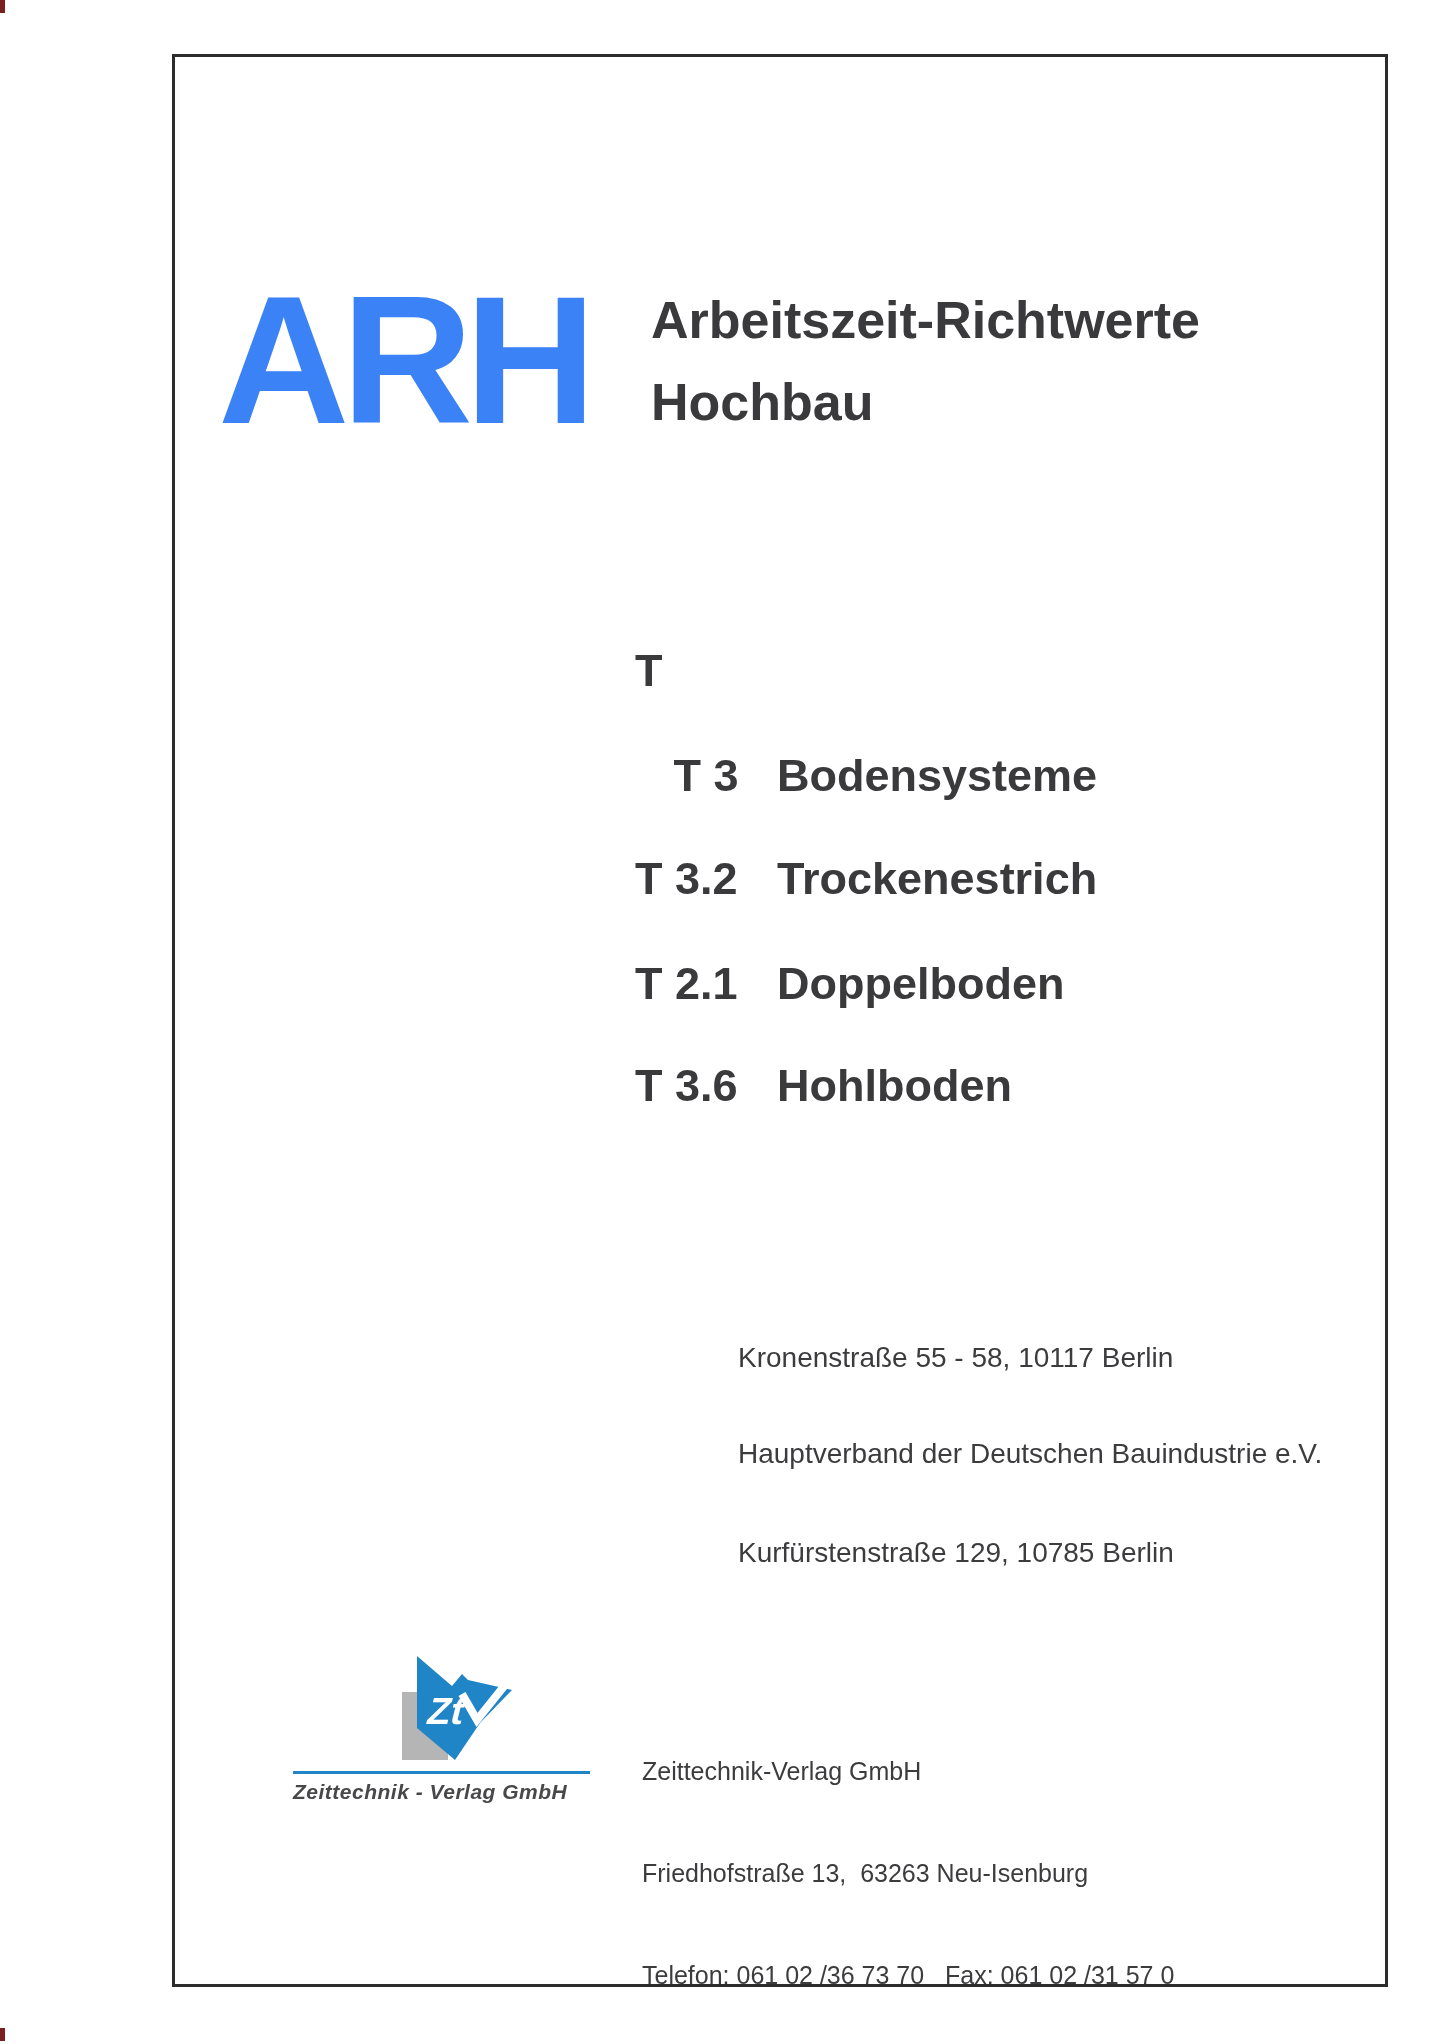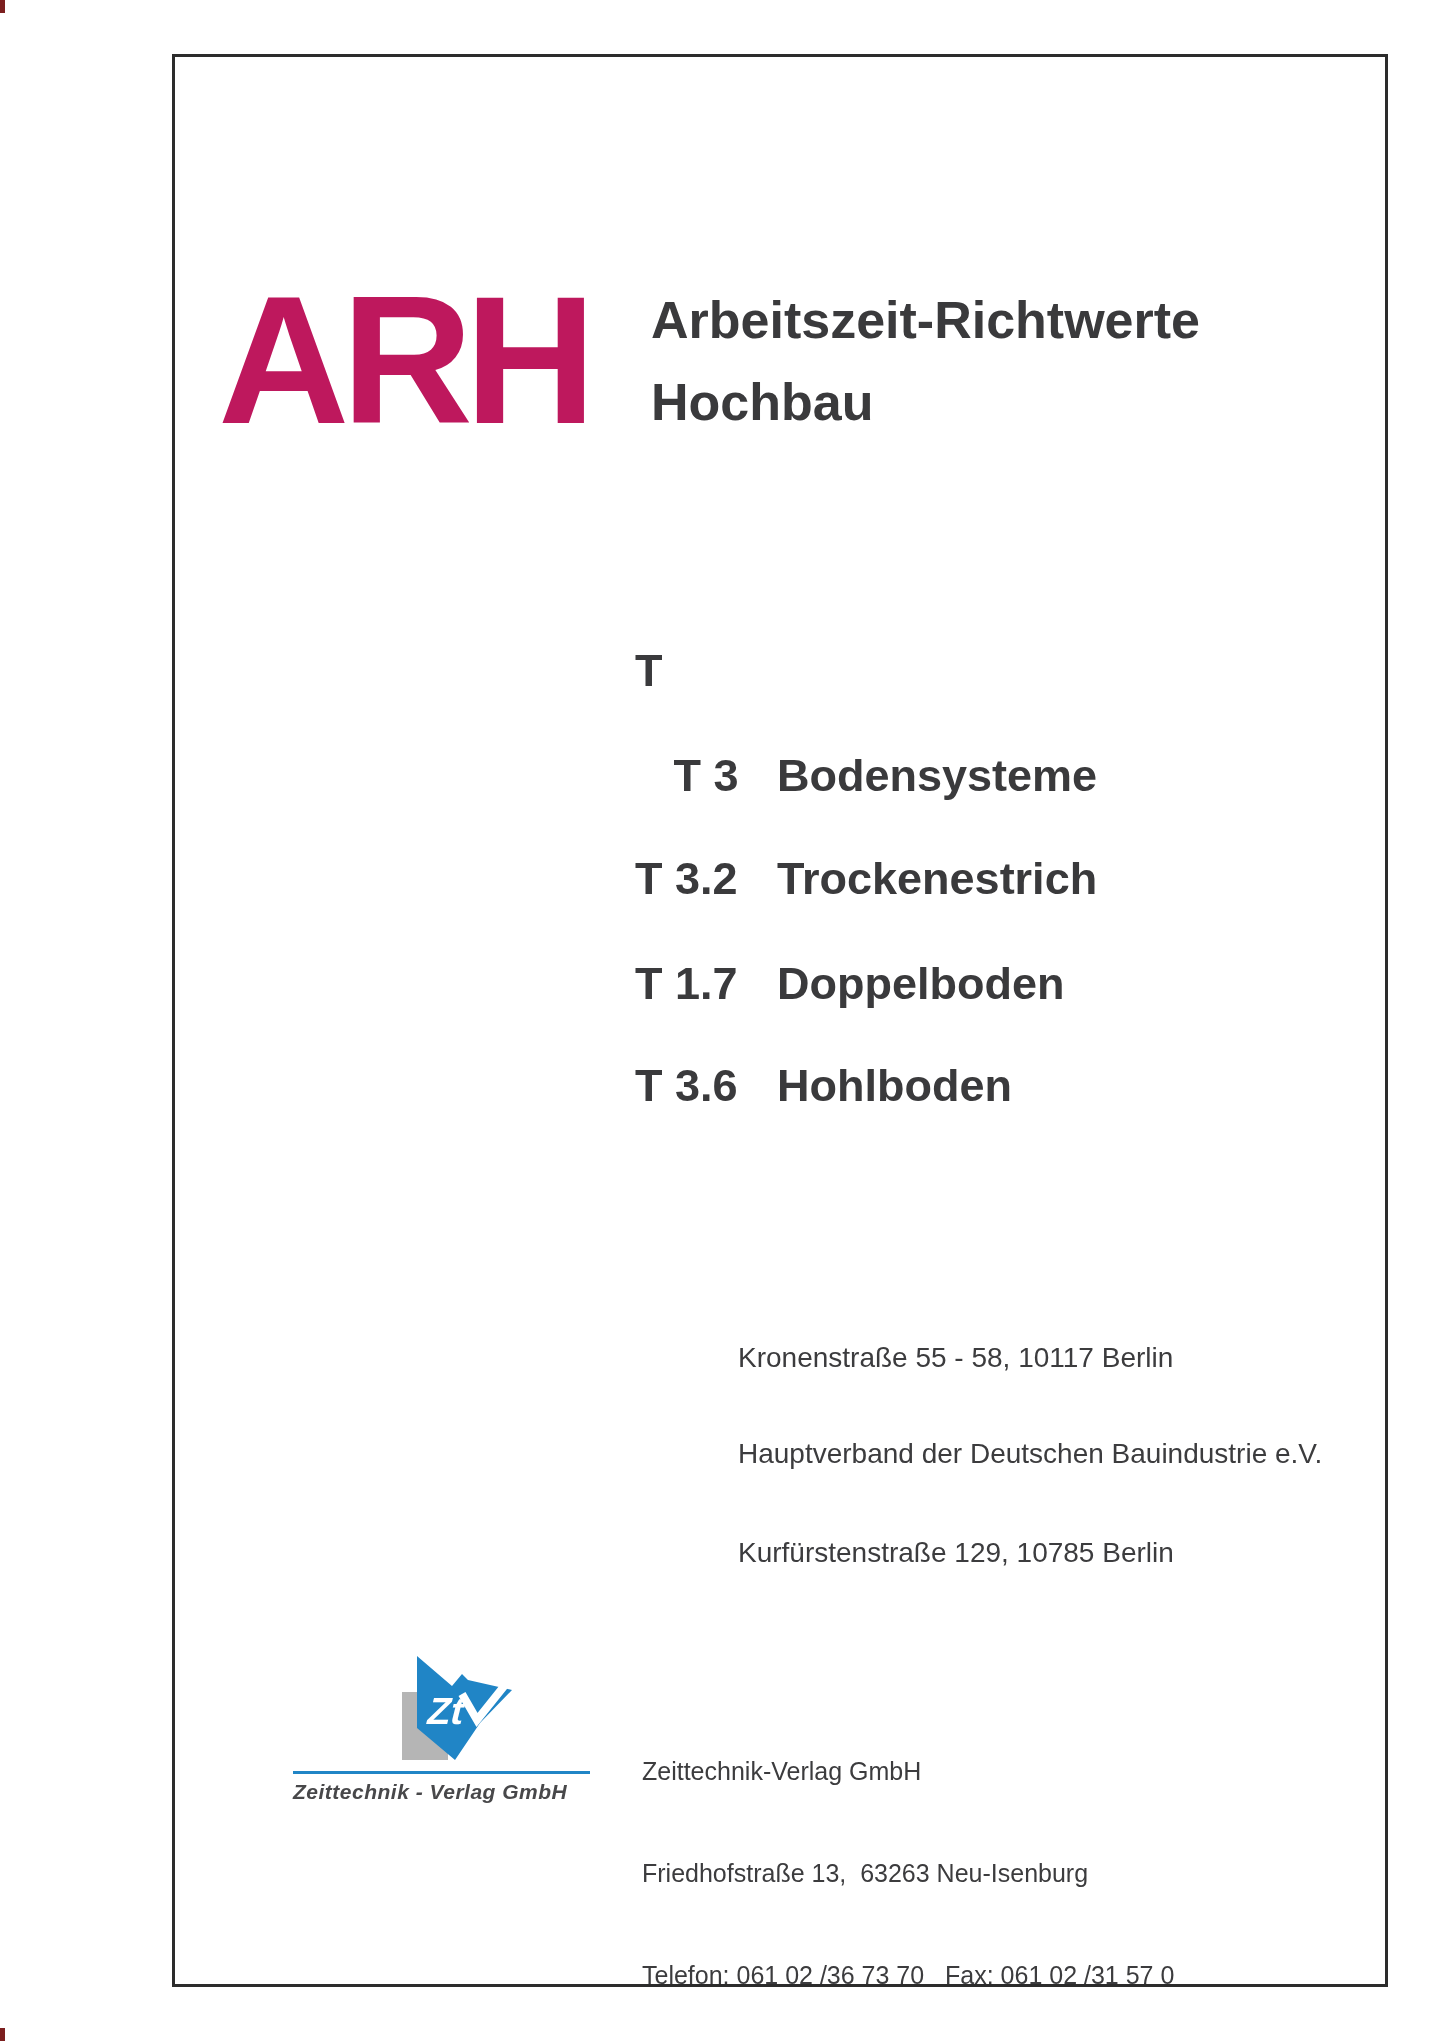--- a/index.html
+++ b/index.html
@@ -12,21 +12,21 @@
     position:absolute;left:172px;top:54px;width:1216px;height:1933px;
     border:3px solid #2c2c2c;box-sizing:border-box;background:#ffffff;
   }
   .crop-mark{position:absolute;left:0;width:5px;height:13px;background:#7c1f1f;}
   .crop-top{top:0;}
   .crop-bottom{top:2028px;}
 
   .brand{
     position:absolute;left:218px;top:269px;
     font-size:182px;font-weight:bold;line-height:1;letter-spacing:-8px;
-    color:#be185d;
+    color:#3b82f6;
   }
   .main-title{
     position:absolute;left:651px;top:279px;
     font-size:52px;font-weight:bold;line-height:82px;
     color:#3a3a3c;white-space:nowrap;
   }
 
   .toc{position:absolute;left:635px;top:0;width:700px;}
   .toc-row{
     position:absolute;left:0;display:flex;white-space:nowrap;
@@ -79,21 +79,21 @@
   </div>
   <div class="toc-row">
     <span class="toc-code">T 3</span>
     <span class="toc-title">Bodensysteme</span>
   </div>
   <div class="toc-row">
     <span class="toc-code">T 3.2</span>
     <span class="toc-title">Trockenestrich</span>
   </div>
   <div class="toc-row">
-    <span class="toc-code">T 1.7</span>
+    <span class="toc-code">T 2.1</span>
     <span class="toc-title">Doppelboden</span>
   </div>
   <div class="toc-row">
     <span class="toc-code">T 3.6</span>
     <span class="toc-title">Hohlboden</span>
   </div>
 </div>
 
 <div class="assoc-block assoc-1">
   <div>Kronenstraße 55 - 58, 10117 Berlin</div>

